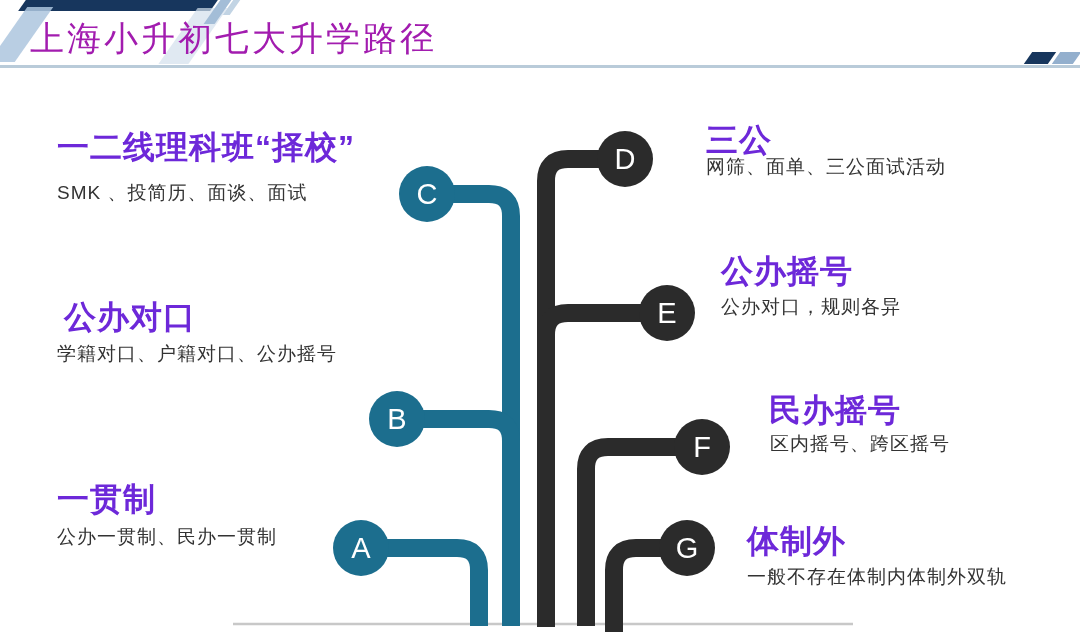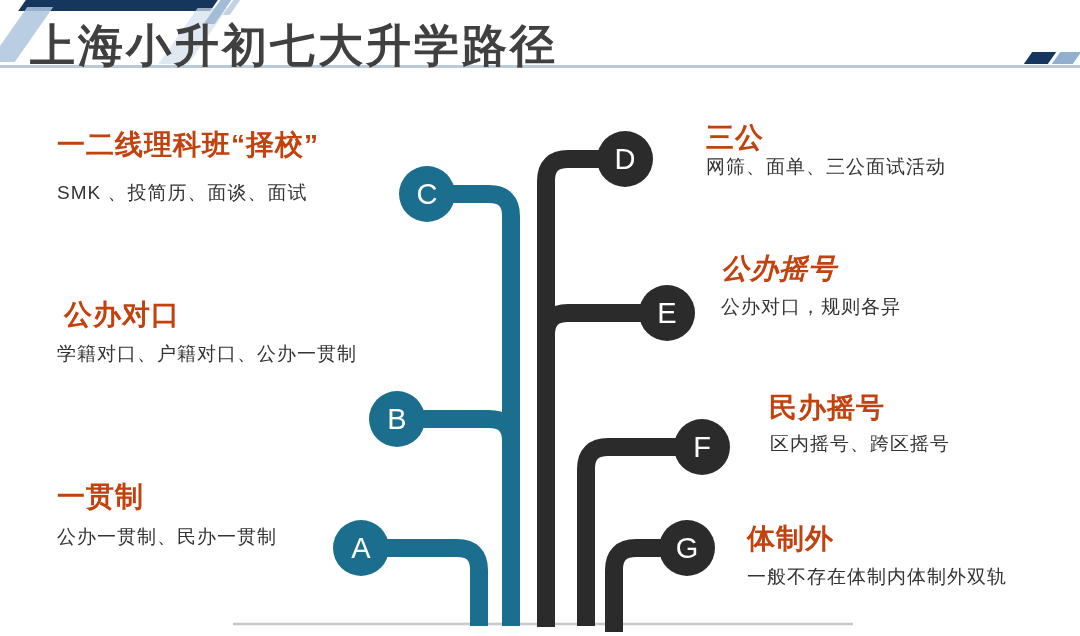--- a/index.html
+++ b/index.html
@@ -3,34 +3,34 @@
 <meta charset="utf-8">
 <style>
   html,body{margin:0;padding:0;}
   body{
     width:1080px;height:636px;background:#ffffff;position:relative;overflow:hidden;
     font-family:"Liberation Sans","DejaVu Sans",sans-serif;
   }
   
   .slide-title{
     position:absolute;left:30px;top:16px;
-    font-size:45px;font-weight:bold;color:#404040;letter-spacing:3px;white-space:nowrap;
+    font-size:34px;font-weight:normal;color:#a21caf;letter-spacing:3px;white-space:nowrap;
   }
   .deco{position:absolute;}
   .skew{transform:skewX(-35deg);}
   .underline{position:absolute;left:0;top:65px;width:1080px;height:3px;background:#b9cbd9;}
   
   .tree-svg{position:absolute;left:0;top:0;}
   .node-letter{
     font-family:"Liberation Sans","DejaVu Sans",sans-serif;
     font-size:29px;fill:#ffffff;
   }
   
   .path-heading{
-    position:absolute;color:#c2410c;font-weight:bold;font-size:28px;
+    position:absolute;color:#6d28d9;font-weight:bold;font-size:32px;
     letter-spacing:1px;white-space:nowrap;
   }
   .path-desc{
     position:absolute;color:#333333;font-size:19px;letter-spacing:1px;white-space:nowrap;
   }
 </style>
 </head>
 <body>
 
 <div class="deco skew" style="left:22px;top:0;width:192px;height:11px;background:#17365d;"></div>
@@ -78,28 +78,28 @@
     <text class="node-letter" x="667" y="323">E</text>
     <text class="node-letter" x="702" y="457">F</text>
     <text class="node-letter" x="687" y="558">G</text>
   </g>
 </svg>
 
 <div class="path-heading" style="left:57px;top:126px;">一二线理科班“择校”</div>
 <div class="path-desc" style="left:57px;top:180px;">SMK 、投简历、面谈、面试</div>
 
 <div class="path-heading" style="left:57px;top:296px;margin-left:7px;">公办对口</div>
-<div class="path-desc" style="left:57px;top:341px;">学籍对口、户籍对口、公办一贯制</div>
+<div class="path-desc" style="left:57px;top:341px;">学籍对口、户籍对口、公办摇号</div>
 
 <div class="path-heading" style="left:57px;top:478px;">一贯制</div>
 <div class="path-desc" style="left:57px;top:524px;">公办一贯制、民办一贯制</div>
 
 <div class="path-heading" style="left:706px;top:119px;">三公</div>
 <div class="path-desc" style="left:706px;top:154px;">网筛、面单、三公面试活动</div>
 
-<div class="path-heading" style="left:721px;top:250px;font-style:italic;">公办摇号</div>
+<div class="path-heading" style="left:721px;top:250px;">公办摇号</div>
 <div class="path-desc" style="left:721px;top:294px;">公办对口，规则各异</div>
 
 <div class="path-heading" style="left:769px;top:389px;">民办摇号</div>
 <div class="path-desc" style="left:770px;top:431px;text-align:center;">区内摇号、跨区摇号</div>
 
 <div class="path-heading" style="left:747px;top:520px;">体制外</div>
 <div class="path-desc" style="left:747px;top:564px;">一般不存在体制内体制外双轨</div>
 
 </body></html>

